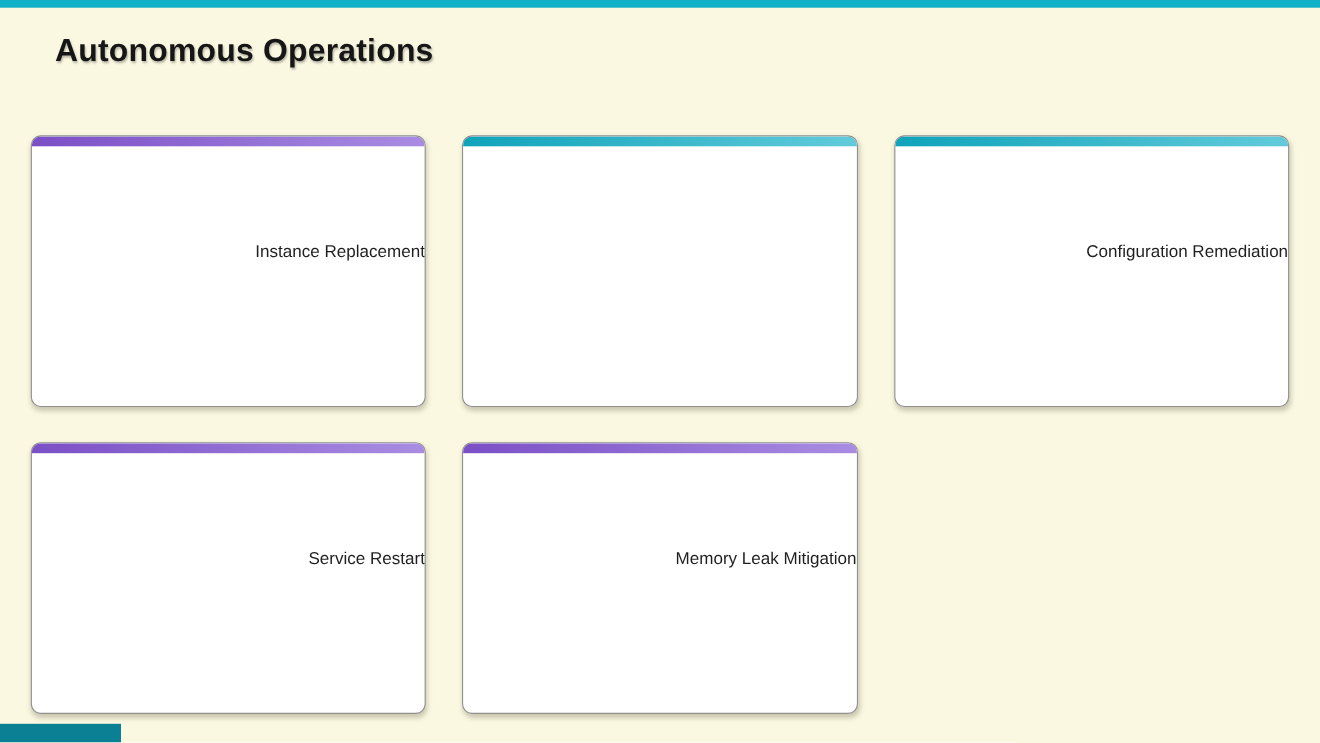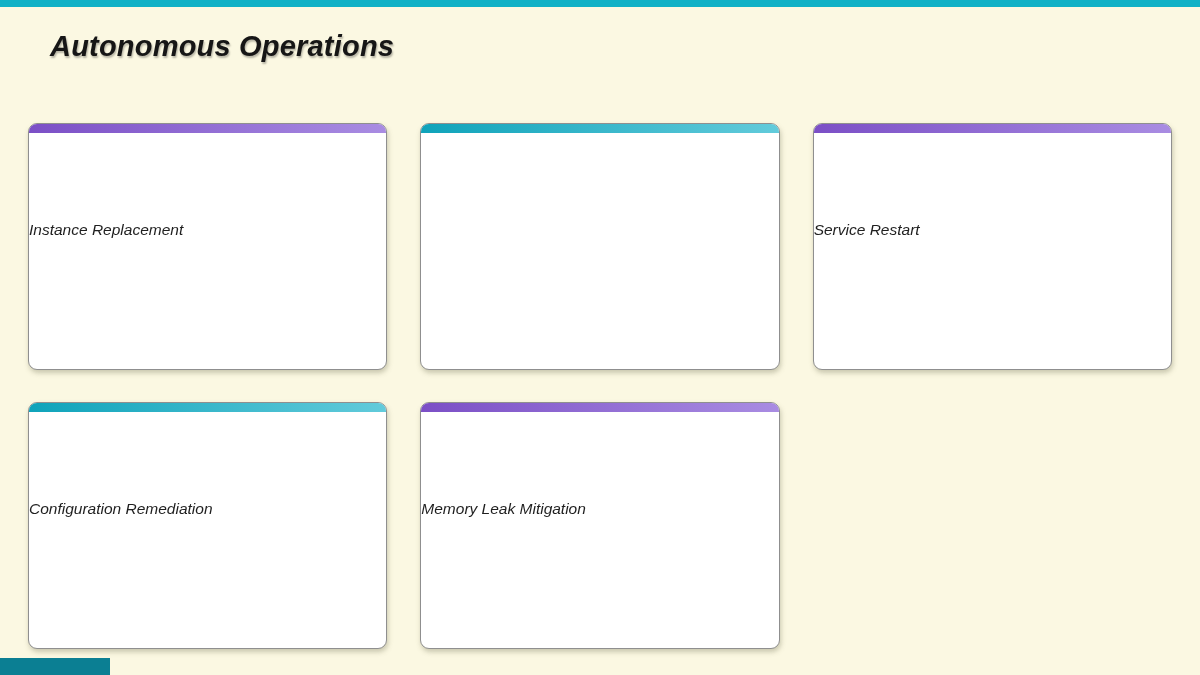--- a/index.html
+++ b/index.html
@@ -6,21 +6,20 @@
   html, body { width: 1200px; height: 675px; }
   body {
     font-family: "Liberation Sans", sans-serif;
     overflow: hidden;
   }
   .page {
     position: relative;
     width: 1200px;
     height: 675px;
     background: #fbf8e2;
-    font-style: italic;
   }
   .topbar {
     position: absolute;
     top: 0; left: 0;
     width: 100%;
     height: 7px;
     background: #10b1c6;
   }
   .page-title {
     position: absolute;
@@ -56,21 +55,21 @@
     height: 9px;
   }
   .card[data-accent="purple"] .accent {
     background: linear-gradient(90deg, #7b4fc6 0%, #a98ce2 100%);
   }
   .card[data-accent="teal"] .accent {
     background: linear-gradient(90deg, #0fa3ba 0%, #62cbdb 100%);
   }
   .card-label {
     margin-top: 87px;
-    text-align: left;
+    text-align: right;
     font-size: 15.5px;
     line-height: 20px;
     color: #1f1f1f;
   }
   .footer-bar {
     position: absolute;
     left: 0;
     bottom: 0;
     width: 110px;
     height: 17px;
@@ -89,28 +88,28 @@
 
     <div class="card" data-accent="purple">
       <div class="accent"></div>
       <div class="card-label">Instance Replacement</div>
     </div>
 
     <div class="card" data-accent="teal">
       <div class="accent"></div>
     </div>
 
+    <div class="card" data-accent="teal">
+      <div class="accent"></div>
+      <div class="card-label">Configuration Remediation</div>
+    </div>
+
     <div class="card" data-accent="purple">
       <div class="accent"></div>
       <div class="card-label">Service Restart</div>
-    </div>
-
-    <div class="card" data-accent="teal">
-      <div class="accent"></div>
-      <div class="card-label">Configuration Remediation</div>
     </div>
 
     <div class="card" data-accent="purple">
       <div class="accent"></div>
       <div class="card-label">Memory Leak Mitigation</div>
     </div>
 
 
   </div>
 

